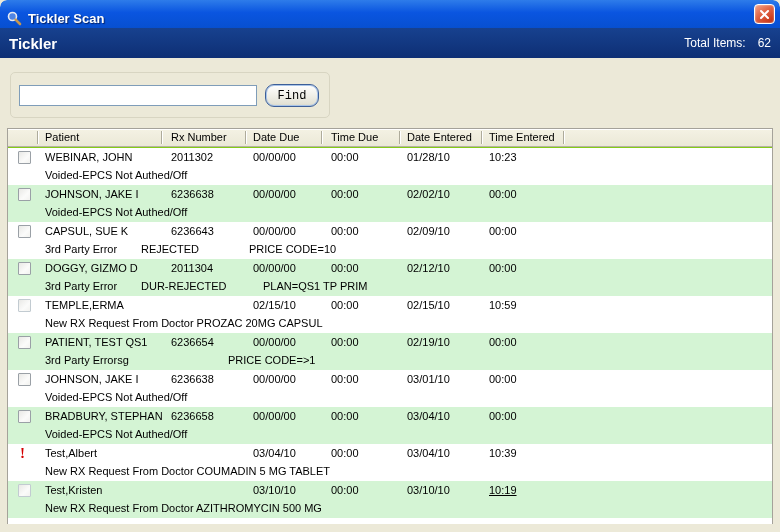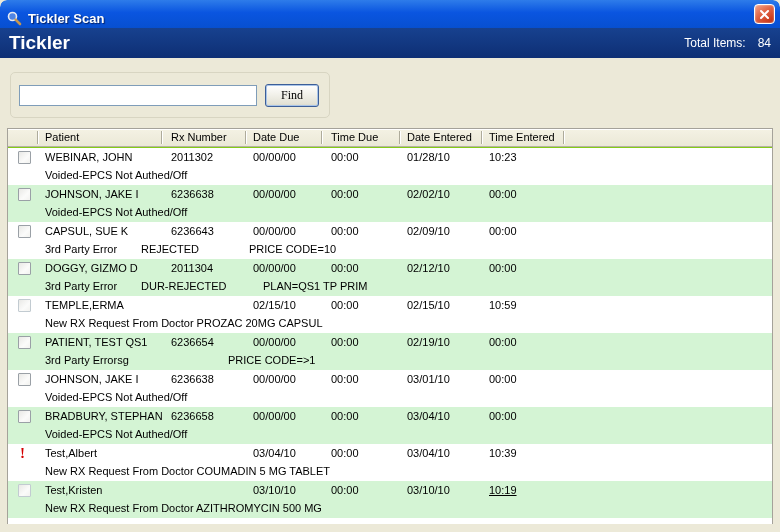--- a/index.html
+++ b/index.html
@@ -27,41 +27,41 @@
     box-shadow:inset 0 0 2px rgba(255,255,255,.7);
     display:flex; align-items:center; justify-content:center; cursor:pointer;
   }
 
   
   .band {
     position:absolute; left:0; top:28px; width:780px; height:30px;
     background:linear-gradient(180deg, var(--band-top,#17418F), var(--band-bot,#0E2F74));
     display:flex; align-items:center; justify-content:space-between; padding:0 9px;
   }
-  .band-title { color:#fff; font-size:19px; font-weight:bold; }
+  .band-title { color:#fff; font-size:15px; font-weight:bold; }
   .band-total { color:#fff; font-size:12px; display:flex; align-items:center; }
   .band-total .val { margin-left:12px; }
 
   
   .groupbox {
     position:absolute; left:10px; top:72px; width:320px; height:46px;
     border:1px solid #D8D5C2; border-radius:5px;
   }
   .search-input {
     position:absolute; left:8px; top:12px; width:238px; height:21px;
     border:1px solid #7F9DB9; background:#fff; font-size:12px; padding:2px 3px;
     font-family:"Liberation Sans","DejaVu Sans",sans-serif; outline:none;
   }
   .find-btn {
     position:absolute; left:254px; top:11px; width:54px; height:23px;
-    border:1px solid #3C5E98; border-radius:3px;
+    border:1px solid #3C5E98; border-radius:9px;
     background:linear-gradient(180deg,#FFFFFF 0%,#F2F1EA 45%,#E2E1D5 90%,#D5D4C6 100%);
     box-shadow:inset 0 0 0 1px #A9C4E8;
     font-size:12px; color:#000; cursor:pointer;
-    font-family:Liberation Serif, serif;
+    font-family:Liberation Mono, monospace;
   }
 
   
   .list {
     position:absolute; left:7px; top:128px; width:766px; height:396px;
     background:#84cc16; border:1px solid #A5A29A; border-bottom:none;
   }
   .list-header {
     position:absolute; left:0; top:0; width:100%; height:18px;
     background:linear-gradient(180deg,#F4F2E4,#EBE8D7);
@@ -107,21 +107,21 @@
         <line x1="2" y1="2" x2="9" y2="9" stroke="#fff" stroke-width="2" stroke-linecap="round"></line>
         <line x1="9" y1="2" x2="2" y2="9" stroke="#fff" stroke-width="2" stroke-linecap="round"></line>
       </svg>
     </span>
   </div>
 
   <div class="band">
     <span class="band-title">Tickler</span>
     <span class="band-total">
       <span>Total Items:</span>
-      <span class="val">84</span>
+      <span class="val">62</span>
     </span>
   </div>
 
   <div class="groupbox">
     <input class="search-input" type="text" placeholder="" style="">
     <button class="find-btn">Find</button>
   </div>
 
   <div class="list">
     <div class="list-header" id="listHeader">

